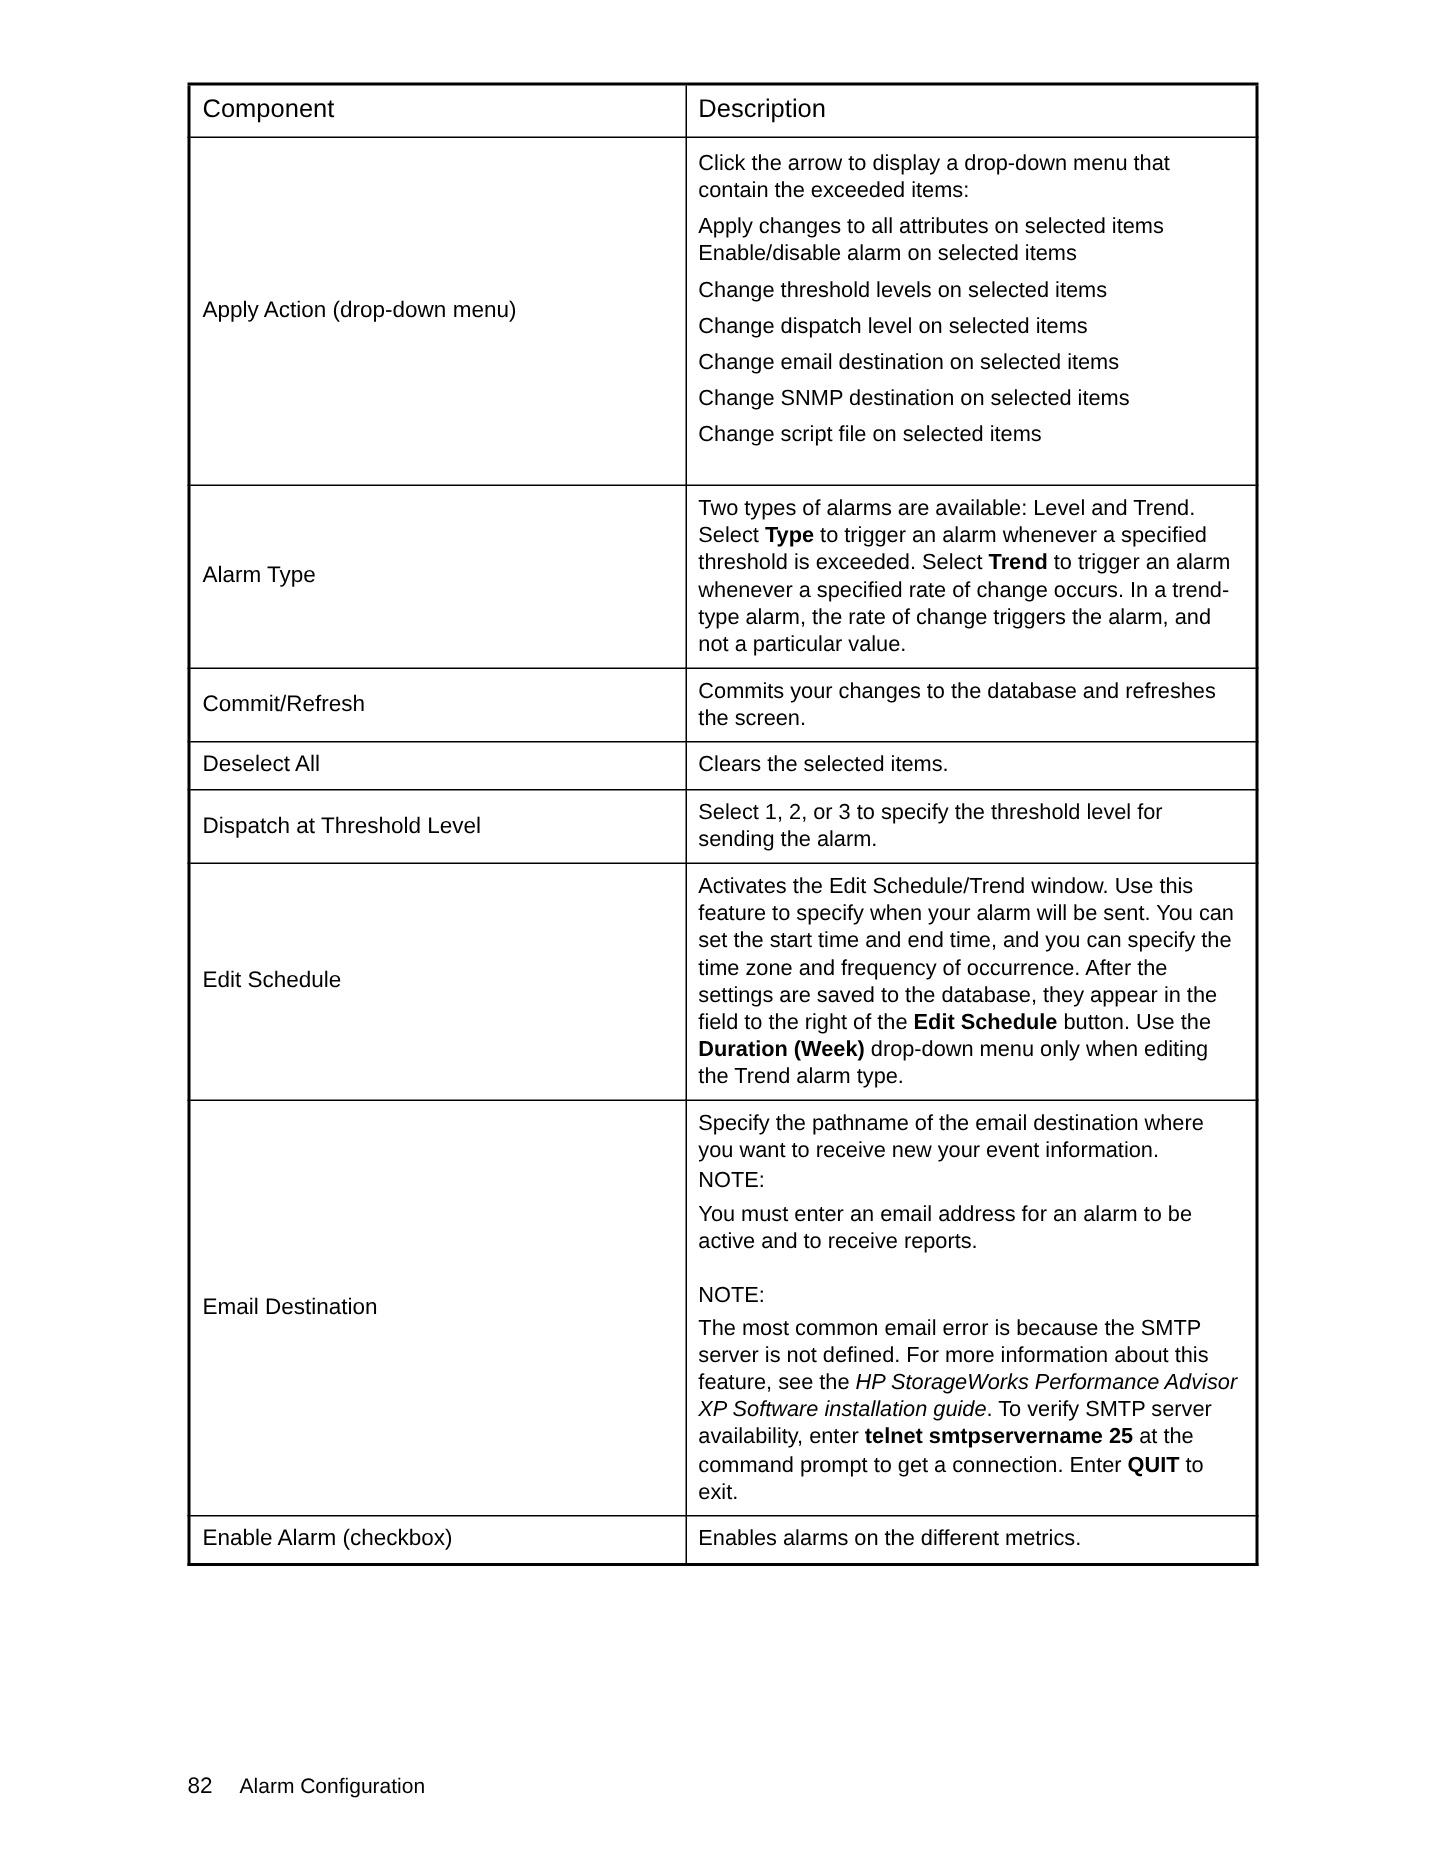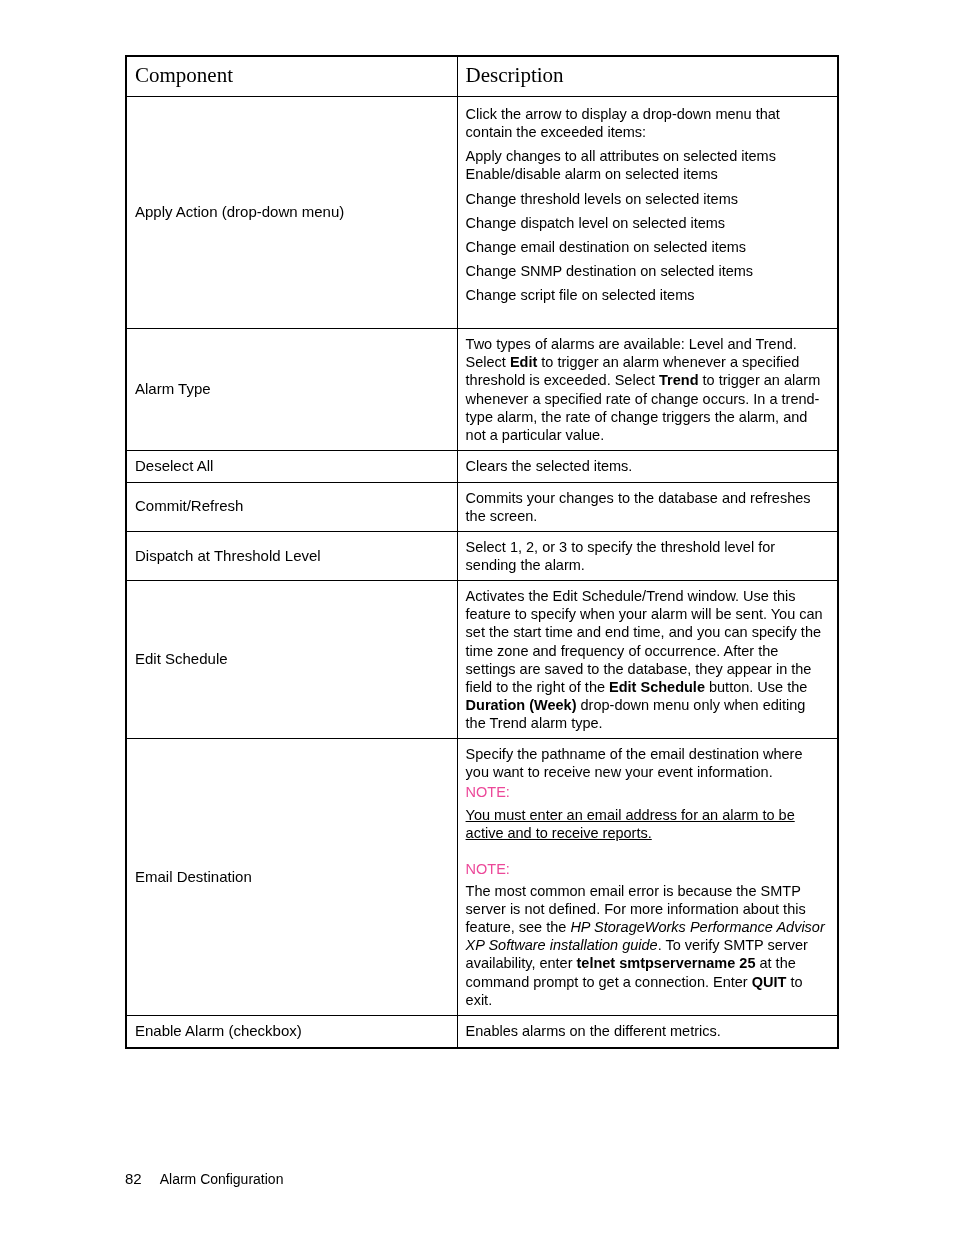--- a/index.html
+++ b/index.html
@@ -26,52 +26,51 @@
   col.c2 { width: 53.5%; }
   th, td {
     border: 1px solid #000;
     vertical-align: middle;
     text-align: left;
     font-weight: 300;
   }
   
   table { border: 2px solid #000; }
   th {
-    font-size: 21px;
+    font-size: 17px;
     font-weight: 300;
     padding: 6px 8px 8px 8px;
-    font-family: Liberation Serif, serif;
   }
   td {
     font-size: 14.5px;
     line-height: 1.25;
     padding: 6px 8px;
   }
   td.component {
     font-size: 15px;
     padding-left: 8px;
     margin-left: 20px;
   }
   
   .desc p {
     margin: 0 0 6px 0;
   }
   .desc p:last-child { margin-bottom: 0; }
   .desc .tight { margin-bottom: 0; }
   .note-label {
-    color: #ec4899;
+    color: #000000;
     display: block;
     margin: 2px 0 4px 0;
   }
   b { font-weight: 700; }
   i { font-style: italic; margin-top: 16px; }
   .footer {
     position: absolute;
     left: 125px;
-    bottom: 48px;
+    bottom: 36px;
     font-size: 14px;
     margin-top: 48px;
   }
   .footer .num {
     font-size: 15px;
     margin-right: 18px;
   }
   
   tr:first-child th { border-top-width: 2px; }
 </style>
@@ -100,35 +99,35 @@
       <p>Change dispatch level on selected items</p>
       <p>Change email destination on selected items</p>
       <p>Change SNMP destination on selected items</p>
       <p>Change script file on selected items</p>
     </td>
   </tr>
 
   <tr>
     <td class="component">Alarm Type</td>
     <td class="desc">
-      <p><span>Two types of alarms are available: Level and Trend. Select </span><b>Edit</b><span> to trigger an alarm whenever a specified threshold is exceeded. Select </span><b>Trend</b><span> to trigger an alarm whenever a specified rate of change occurs. In a trend-type alarm, the rate of change triggers the alarm, and not a particular value.</span></p>
+      <p><span>Two types of alarms are available: Level and Trend. Select </span><b>Type</b><span> to trigger an alarm whenever a specified threshold is exceeded. Select </span><b>Trend</b><span> to trigger an alarm whenever a specified rate of change occurs. In a trend-type alarm, the rate of change triggers the alarm, and not a particular value.</span></p>
     </td>
+  </tr>
+
+  <tr>
+    <td class="component">Commit/Refresh</td>
+    <td class="desc">
+            <p>Commits your changes to the database and refreshes the screen.</p>
+          </td>
   </tr>
 
   <tr>
     <td class="component">Deselect All</td>
     <td class="desc">
             <p>Clears the selected items.</p>
-          </td>
-  </tr>
-
-  <tr>
-    <td class="component">Commit/Refresh</td>
-    <td class="desc">
-            <p>Commits your changes to the database and refreshes the screen.</p>
           </td>
   </tr>
 
   <tr>
     <td class="component">Dispatch at Threshold Level</td>
     <td class="desc">
             <p>Select 1, 2, or 3 to specify the threshold level for sending the alarm.</p>
           </td>
   </tr>
 
@@ -137,21 +136,21 @@
     <td class="desc">
       <p><span>Activates the Edit Schedule/Trend window. Use this feature to specify when your alarm will be sent. You can set the start time and end time, and you can specify the time zone and frequency of occurrence. After the settings are saved to the database, they appear in the field to the right of the </span><b>Edit Schedule</b><span> button. Use the </span><b>Duration (Week)</b><span> drop-down menu only when editing the Trend alarm type.</span></p>
     </td>
   </tr>
 
   <tr>
     <td class="component">Email Destination</td>
     <td class="desc">
       <p style="margin-bottom:2px;">Specify the pathname of the email destination where you want to receive new your event information.</p>
       <span class="note-label">NOTE:</span>
-      <p style="margin-bottom:18px;text-decoration:underline;">You must enter an email address for an alarm to be active and to receive reports.</p>
+      <p style="margin-bottom:18px;">You must enter an email address for an alarm to be active and to receive reports.</p>
       <span class="note-label">NOTE:</span>
       <p><span>The most common email error is because the SMTP server is not defined. For more information about this feature, see the </span><i>HP StorageWorks Performance Advisor XP Software installation guide</i><span>. To verify SMTP server availability, enter </span><b>telnet smtpservername 25</b><span> at the command prompt to get a connection. Enter </span><b>QUIT</b><span> to exit.</span></p>
     </td>
   </tr>
 
   <tr>
     <td class="component">Enable Alarm (checkbox)</td>
     <td class="desc">
             <p>Enables alarms on the different metrics.</p>
           </td>

